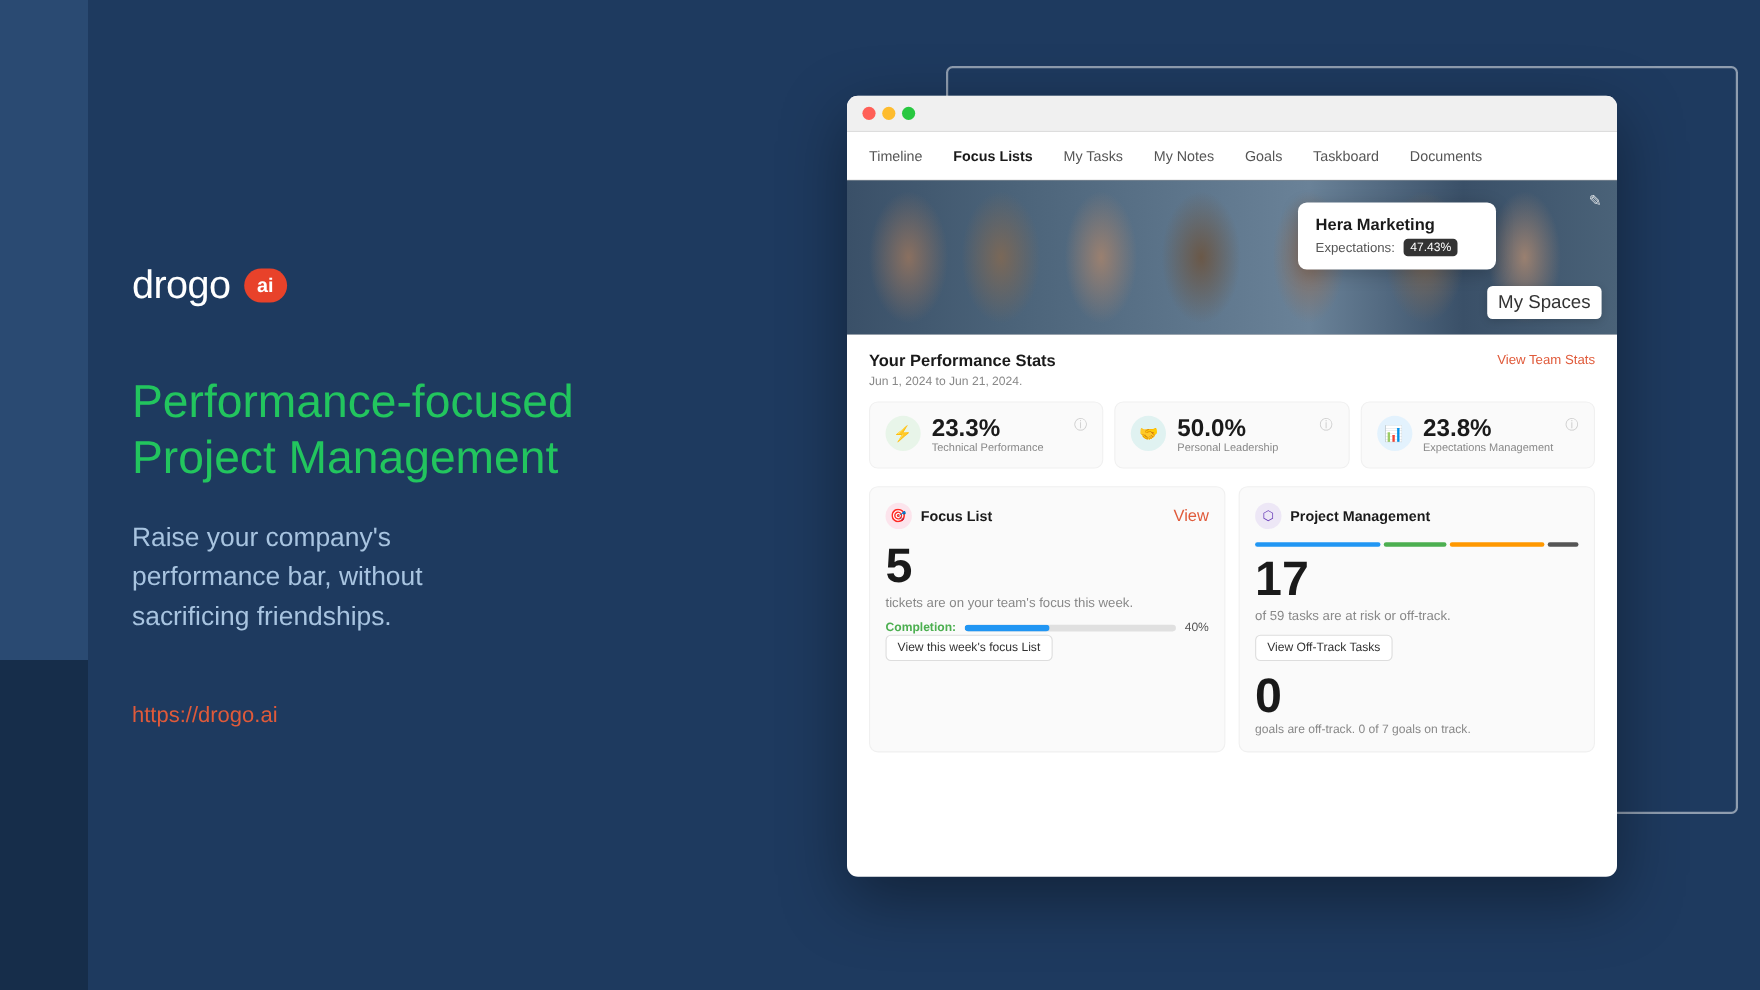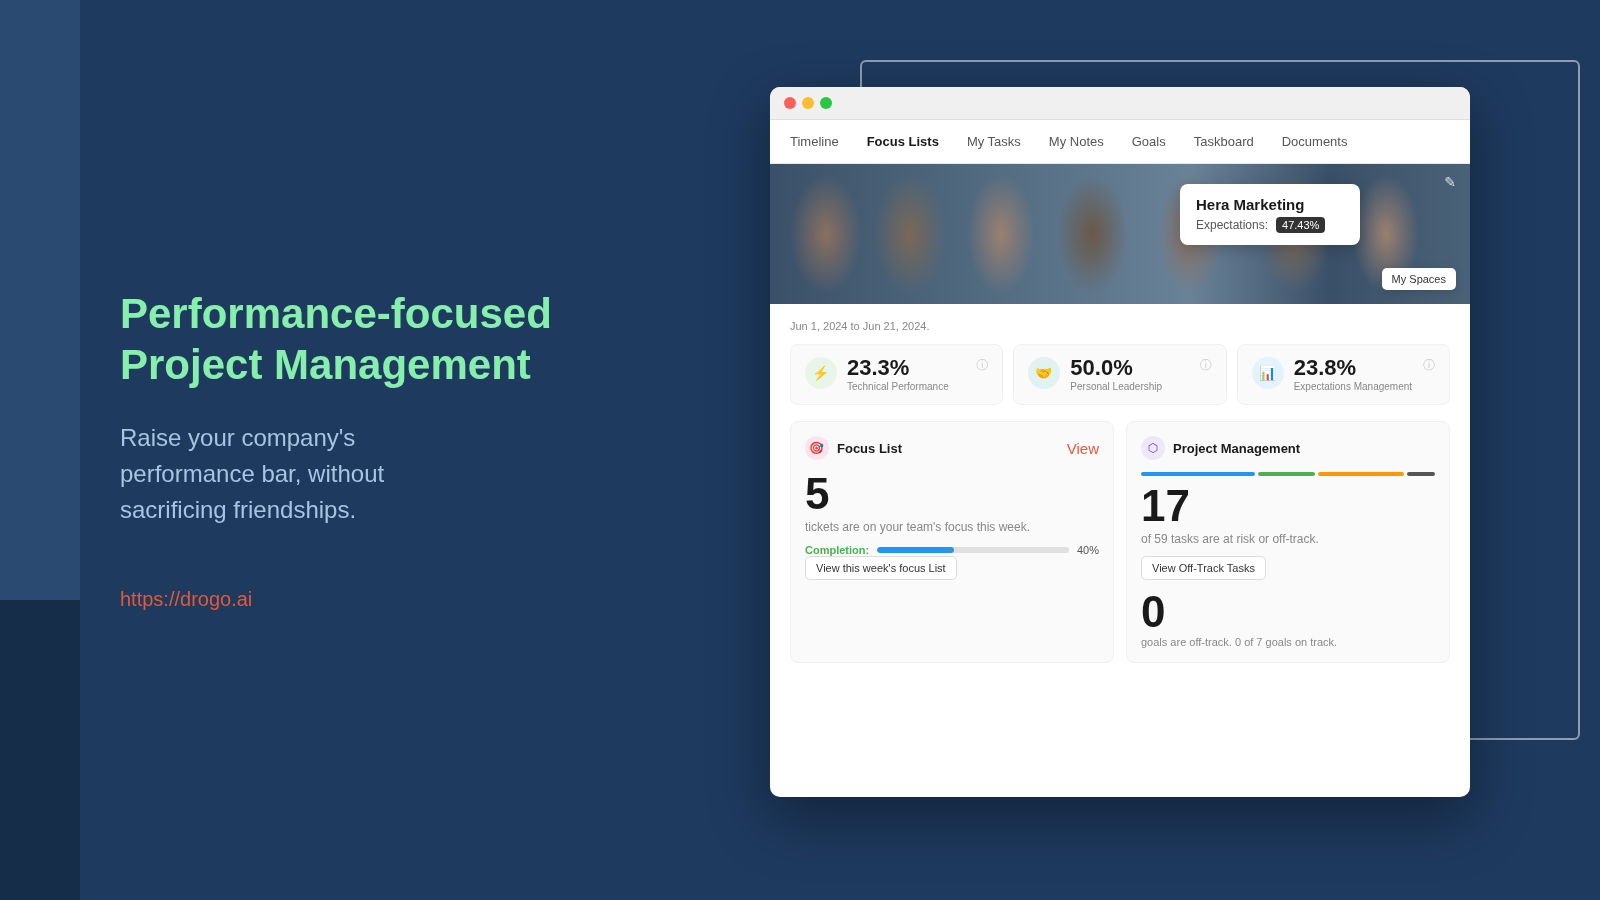--- a/index.html
+++ b/index.html
@@ -56,23 +56,23 @@
     .logo-badge {
       background: #e8422a;
       color: white;
       font-size: 18px;
       font-weight: 600;
       padding: 5px 12px;
       border-radius: 20px;
     }
 
     .headline {
-      color: #86efac;
+      color: #22c55e;
       font-size: 42px;
-      font-weight: 700;
+      font-weight: 400;
       line-height: 1.2;
       margin-bottom: 30px;
     }
 
     .subtext {
       color: #a8c4e0;
       font-size: 24px;
       font-weight: 400;
       line-height: 1.5;
       margin-bottom: 60px;
@@ -221,21 +221,21 @@
       border-radius: 4px;
     }
     .my-spaces-btn {
       position: absolute;
       right: 14px;
       bottom: 14px;
       background: white;
       border: none;
       border-radius: 5px;
       padding: 5px 10px;
-      font-size: 11px;
+      font-size: 17px;
       color: #333;
       cursor: pointer;
       box-shadow: 0 2px 8px rgba(0,0,0,0.15);
       margin-left: 17px;
     }
     .edit-icon {
       position: absolute;
       right: 14px;
       top: 10px;
       color: white;
@@ -447,20 +447,24 @@
 </head>
 <body>
 
 <div class="left-strips">
   <div class="strip-top"></div>
   <div class="strip-bottom"></div>
 </div>
 
 <div class="left-content">
 
+  <div class="logo">
+    <span class="logo-text">drogo</span>
+    <span class="logo-badge">ai</span>
+  </div>
 
   <div class="headline">Performance-focused<br>Project Management</div>
 
   <div class="subtext">Raise your company's<br>performance bar, without<br>sacrificing friendships.</div>
 
   <a class="url-link" href="#">https://drogo.ai</a>
 </div>
 
 <div class="right-content">
 
@@ -494,20 +498,24 @@
           <span>Expectations:</span>
           <span class="perf-badge">47.43%</span>
         </div>
       </div>
 
       <button class="my-spaces-btn">My Spaces</button>
     </div>
 
     <div class="main-content">
 
+      <div class="section-header">
+        <span class="section-title">Your Performance Stats</span>
+        <span class="view-link">View Team Stats</span>
+      </div>
       <div class="date-range">Jun 1, 2024 to Jun 21, 2024.</div>
 
       <div class="stats-grid">
 
         <div class="stat-card">
           <div class="stat-icon stat-icon-green">⚡</div>
           <div class="stat-info">
             <div class="stat-value">23.3%</div>
             <div class="stat-label">Technical Performance</div>
           </div>

